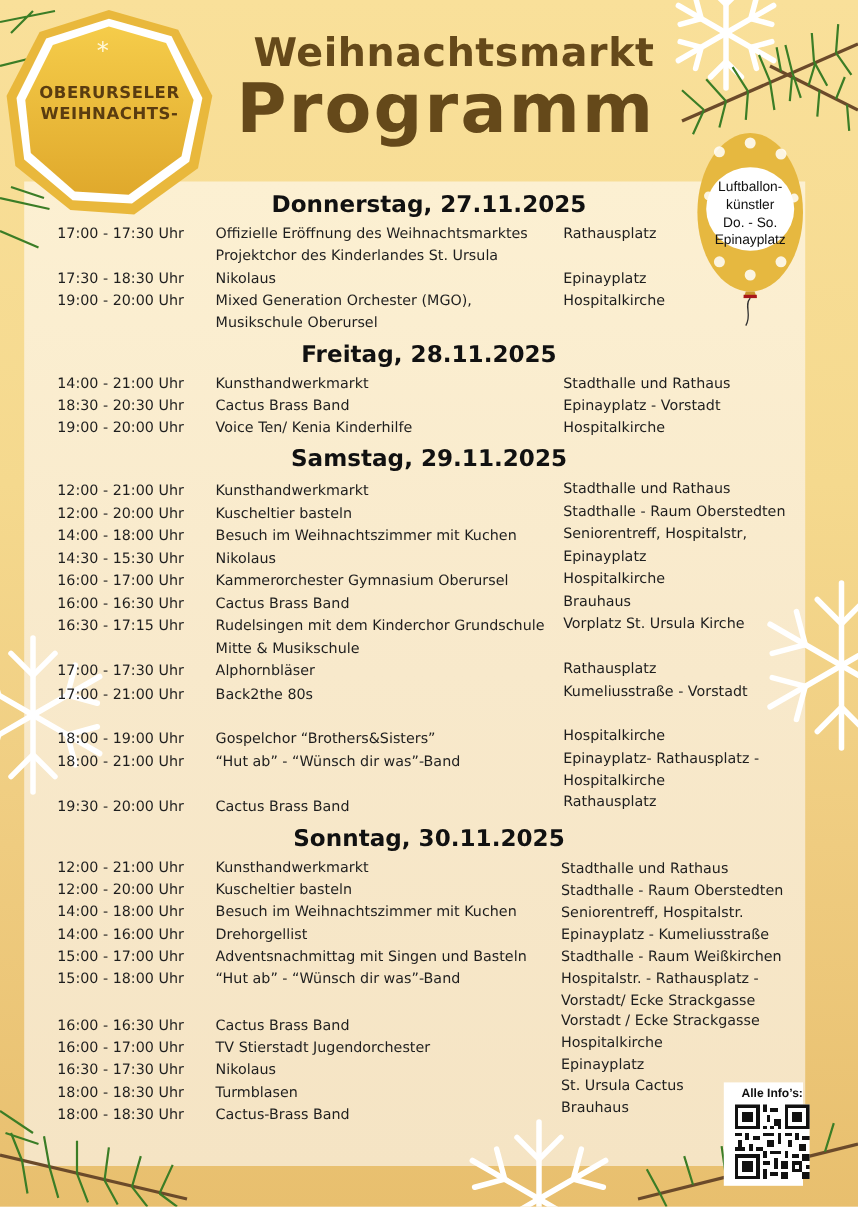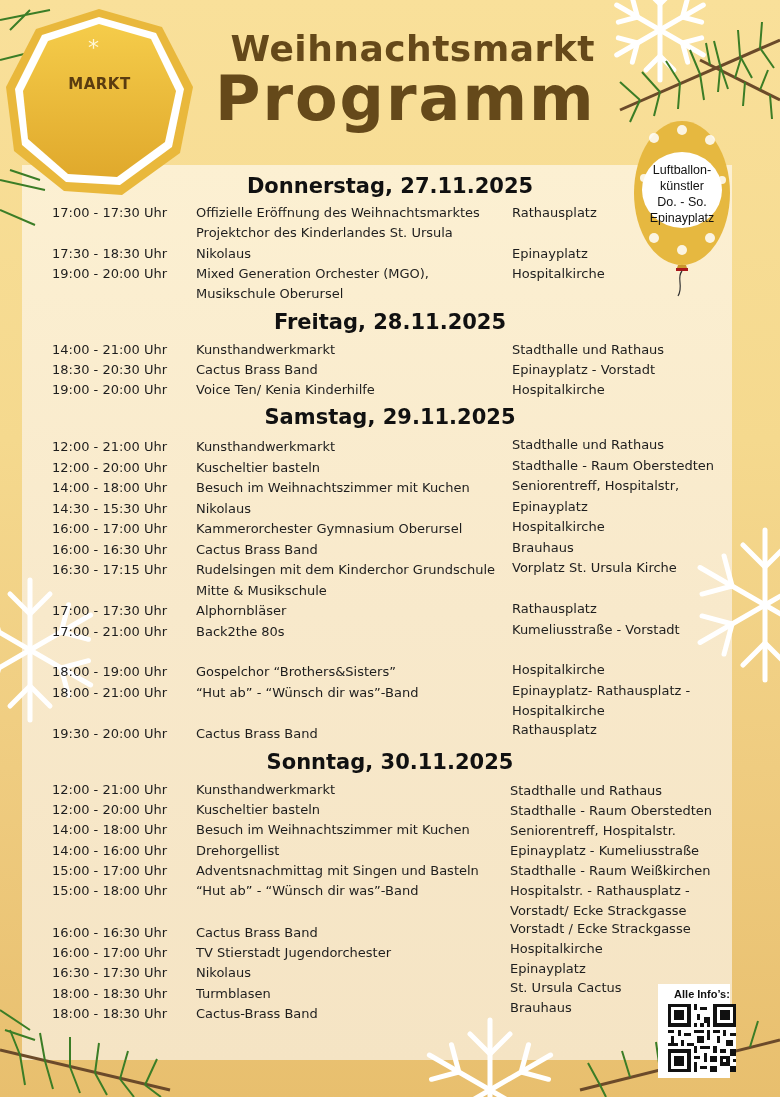--- a/index.html
+++ b/index.html
@@ -151,21 +151,22 @@
         <stop offset="0" stop-color="#f5cc4a"></stop>
         <stop offset="1" stop-color="#e0a92c"></stop>
       </linearGradient>
     </defs>
     <polygon points="97,4 160,22 191,82 178,148 120,190 62,186 12,146 4,82 34,24" fill="#e9b83c"></polygon>
     <polygon points="97,12 154,28 182,84 170,142 118,180 64,177 20,140 13,84 40,30" fill="#fff"></polygon>
     <polygon points="97,19 149,34 174,86 163,137 115,172 66,169 26,134 21,86 46,36" fill="url(#bg-gold)"></polygon>
   </svg>
   <div class="badge-star">*</div>
   <div class="badge-text">
-    <div>MARKT</div>
+    <div>OBERURSELER</div>
+    <div>WEIHNACHTS-</div>
   </div>
 </div>
 
 <div class="title-top">Weihnachtsmarkt</div>
 <div class="title-main">Programm</div>
 
 <div class="balloon">
   <svg width="118" height="180" viewBox="0 0 118 180">
     <ellipse cx="50" cy="75" rx="48" ry="72" fill="#e6b840"></ellipse>
     <ellipse cx="50" cy="72" rx="40" ry="38" fill="#fff"></ellipse>

